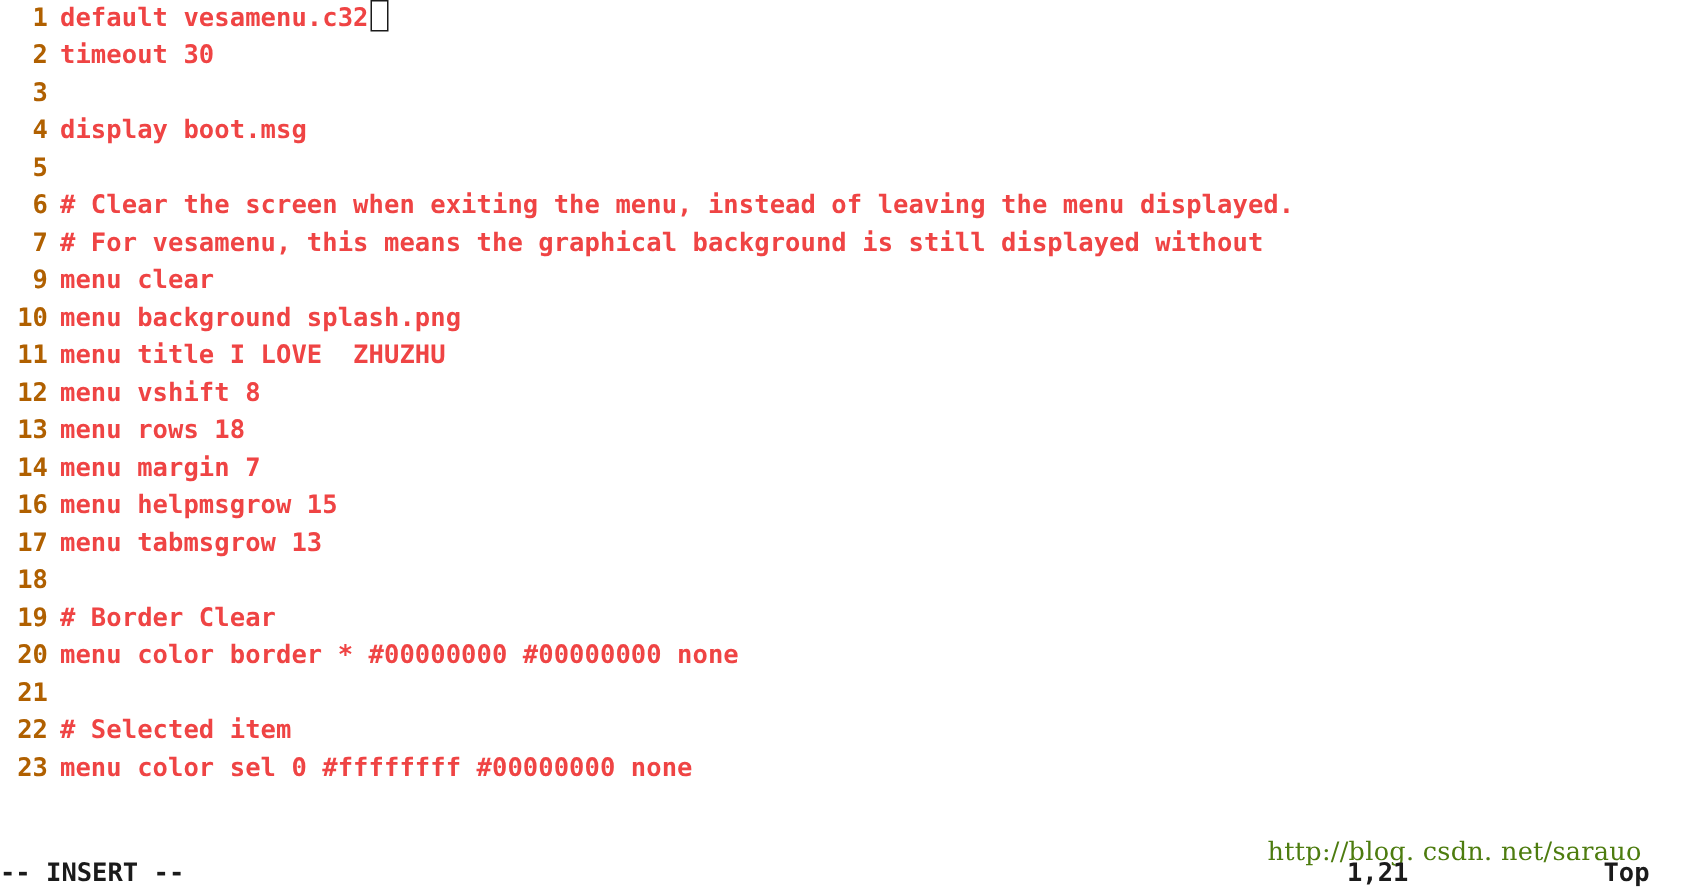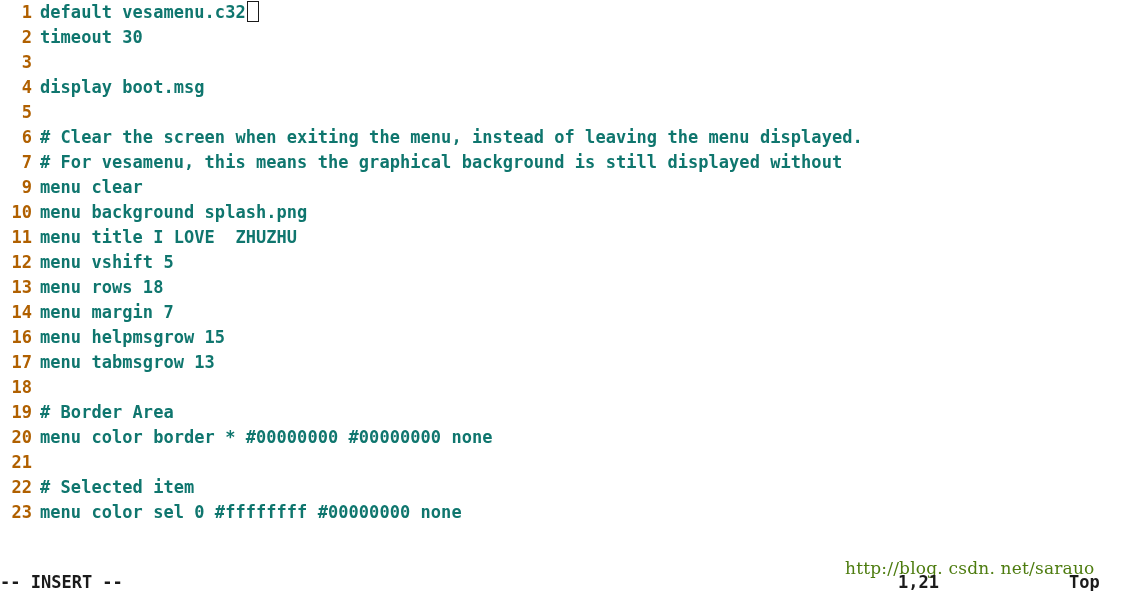--- a/index.html
+++ b/index.html
@@ -49,21 +49,21 @@
     color: #b06000;
     font-family: "DejaVu Sans Mono", monospace;
     font-weight: bold;
     font-size: 17px;
     vertical-align: top;
   }
 
   .linetext {
     display: inline-block;
     margin-left: 8px;
-    color: #0f766e;
+    color: #ef4444;
     white-space: pre;
     font-family: "DejaVu Sans Mono", monospace;
     font-weight: bold;
     font-size: 17px;
     vertical-align: top;
     position: relative;
   }
 
   .cursor-block {
     display: inline-block;
@@ -127,27 +127,27 @@
       <div class="code-line"><span class="lineno">1</span><span class="linetext">default vesamenu.c32</span><span class="cursor-block"></span></div>
       <div class="code-line"><span class="lineno">2</span><span class="linetext">timeout 30</span></div>
       <div class="code-line"><span class="lineno">3</span><span class="linetext"></span></div>
       <div class="code-line"><span class="lineno">4</span><span class="linetext">display boot.msg</span></div>
       <div class="code-line"><span class="lineno">5</span><span class="linetext"></span></div>
       <div class="code-line"><span class="lineno">6</span><span class="linetext"># Clear the screen when exiting the menu, instead of leaving the menu displayed.</span></div>
       <div class="code-line"><span class="lineno">7</span><span class="linetext"># For vesamenu, this means the graphical background is still displayed without</span></div>
       <div class="code-line"><span class="lineno">9</span><span class="linetext">menu clear</span></div>
       <div class="code-line"><span class="lineno">10</span><span class="linetext">menu background splash.png</span></div>
       <div class="code-line"><span class="lineno">11</span><span class="linetext">menu title I LOVE  ZHUZHU</span></div>
-      <div class="code-line"><span class="lineno">12</span><span class="linetext">menu vshift 5</span></div>
+      <div class="code-line"><span class="lineno">12</span><span class="linetext">menu vshift 8</span></div>
       <div class="code-line"><span class="lineno">13</span><span class="linetext">menu rows 18</span></div>
       <div class="code-line"><span class="lineno">14</span><span class="linetext">menu margin 7</span></div>
       <div class="code-line"><span class="lineno">16</span><span class="linetext">menu helpmsgrow 15</span></div>
       <div class="code-line"><span class="lineno">17</span><span class="linetext">menu tabmsgrow 13</span></div>
       <div class="code-line"><span class="lineno">18</span><span class="linetext"></span></div>
-      <div class="code-line"><span class="lineno">19</span><span class="linetext"># Border Area</span></div>
+      <div class="code-line"><span class="lineno">19</span><span class="linetext"># Border Clear</span></div>
       <div class="code-line"><span class="lineno">20</span><span class="linetext">menu color border * #00000000 #00000000 none</span></div>
       <div class="code-line"><span class="lineno">21</span><span class="linetext"></span></div>
       <div class="code-line"><span class="lineno">22</span><span class="linetext"># Selected item</span></div>
       <div class="code-line"><span class="lineno">23</span><span class="linetext">menu color sel 0 #ffffffff #00000000 none</span></div>
     </div>
 
   <div id="watermark">http://blog. csdn. net/sarauo</div>
 
   <div id="statusline">
     <span id="status-mode">-- INSERT --</span>

